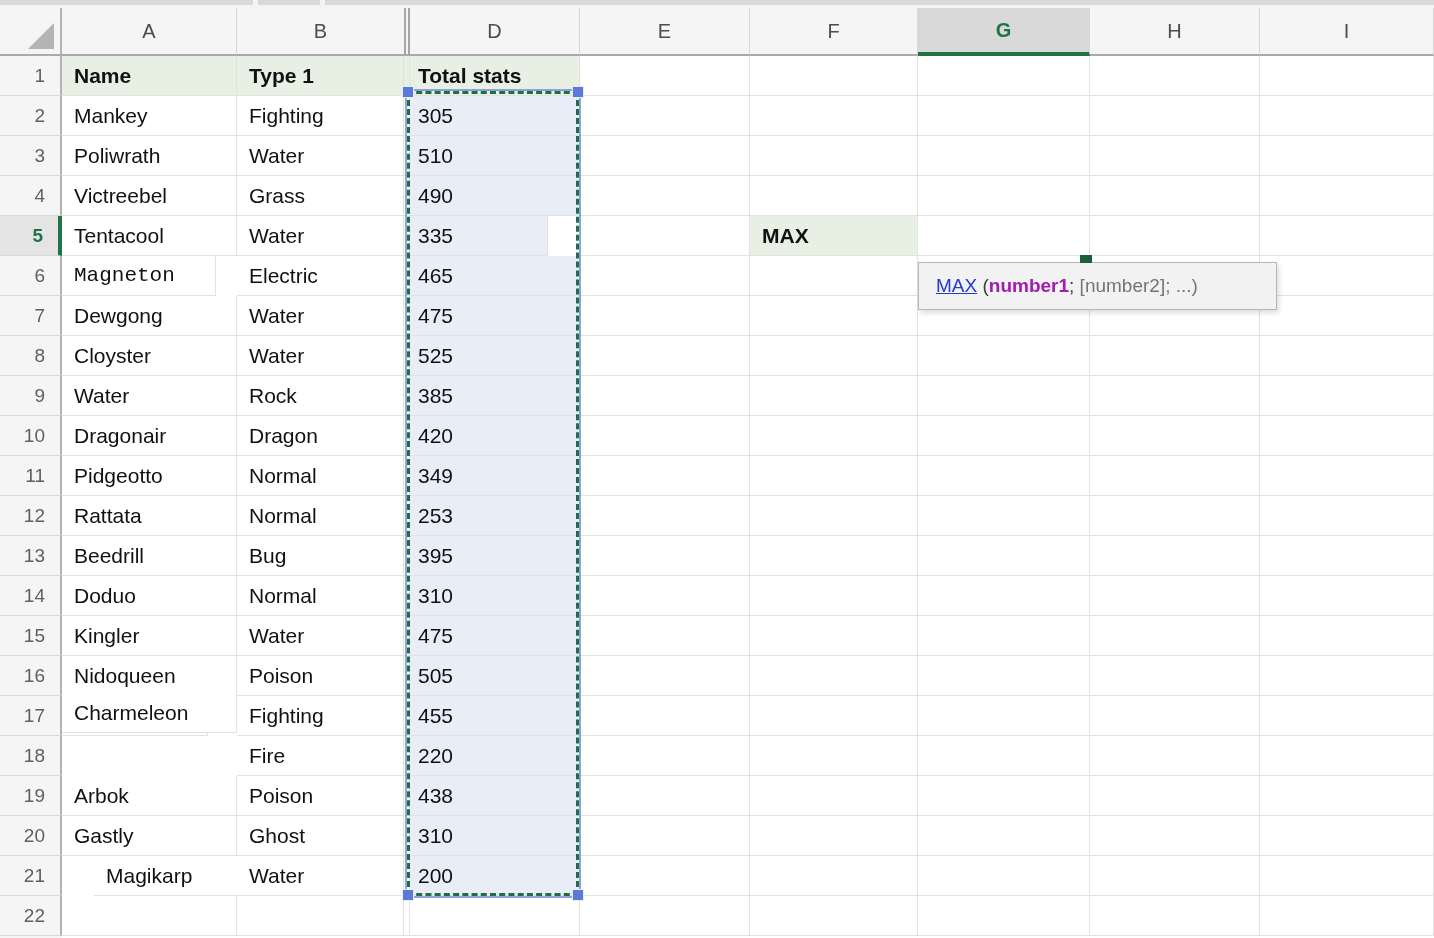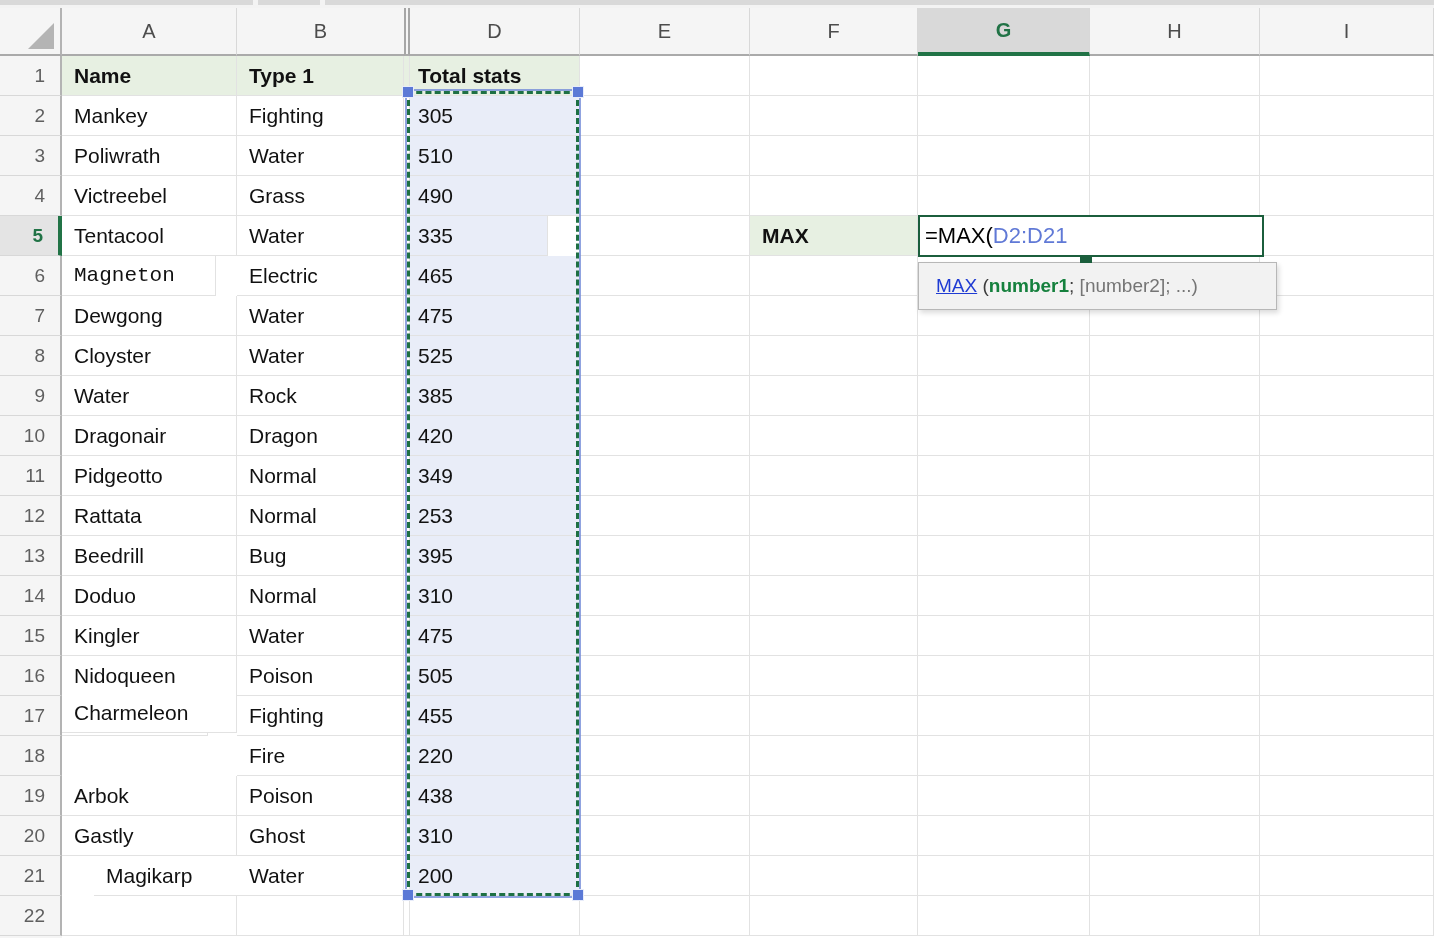--- a/index.html
+++ b/index.html
@@ -61,21 +61,21 @@
     border:2px solid #1b5e3c;box-sizing:border-box;display:flex;align-items:center;
     padding-left:5px;font-size:22px;color:#000;z-index:7;white-space:pre;}
   .editor .ref{color:var(--ref-blue);}
 
   .nub{position:absolute;left:1080px;top:255px;width:12px;height:8px;background:#1b5e3c;z-index:9;}
 
   .tooltip{position:absolute;left:918px;top:262px;width:359px;height:48px;background:#f2f2f2;
     border:1px solid #b7b7b7;box-sizing:border-box;box-shadow:2px 3px 5px rgba(0,0,0,.14);
     display:flex;align-items:center;padding-left:17px;font-size:19px;color:#3d3d3d;z-index:8;white-space:pre;}
   .tooltip a{color:var(--link-blue);text-decoration:underline;cursor:pointer;}
-  .tooltip b{color:#15803d;}
+  .tooltip b{color:#a21caf;}
   .tooltip .muted{color:#757575;}
 </style>
 </head>
 <body>
 
 <div class="app" id="app">
 
   <div class="top-strip">
       <div class="seg" style="left: 0px; width: 253px;"></div>
       <div class="seg" style="left: 258px; width: 62px;"></div>
@@ -323,23 +323,20 @@
       <div class="cell" style="left: 1260px; top: 896px; width: 174px;"></div>
     </div>
 
   <div class="marquee">
     <div class="handle tl"></div>
     <div class="handle tr"></div>
     <div class="handle bl"></div>
     <div class="handle br"></div>
   </div>
 
-  <div class="editor" role="textbox">
-    <span>=MAX(</span><span class="ref">D2:D21</span>
-  </div>
 
   <div class="nub"></div>
 
   <div class="tooltip">
     <a>MAX</a><span> (</span><b>number1</b><span>; </span><span class="muted">[number2]; ...)</span>
   </div>
 
 </div>
 
 </body></html>

